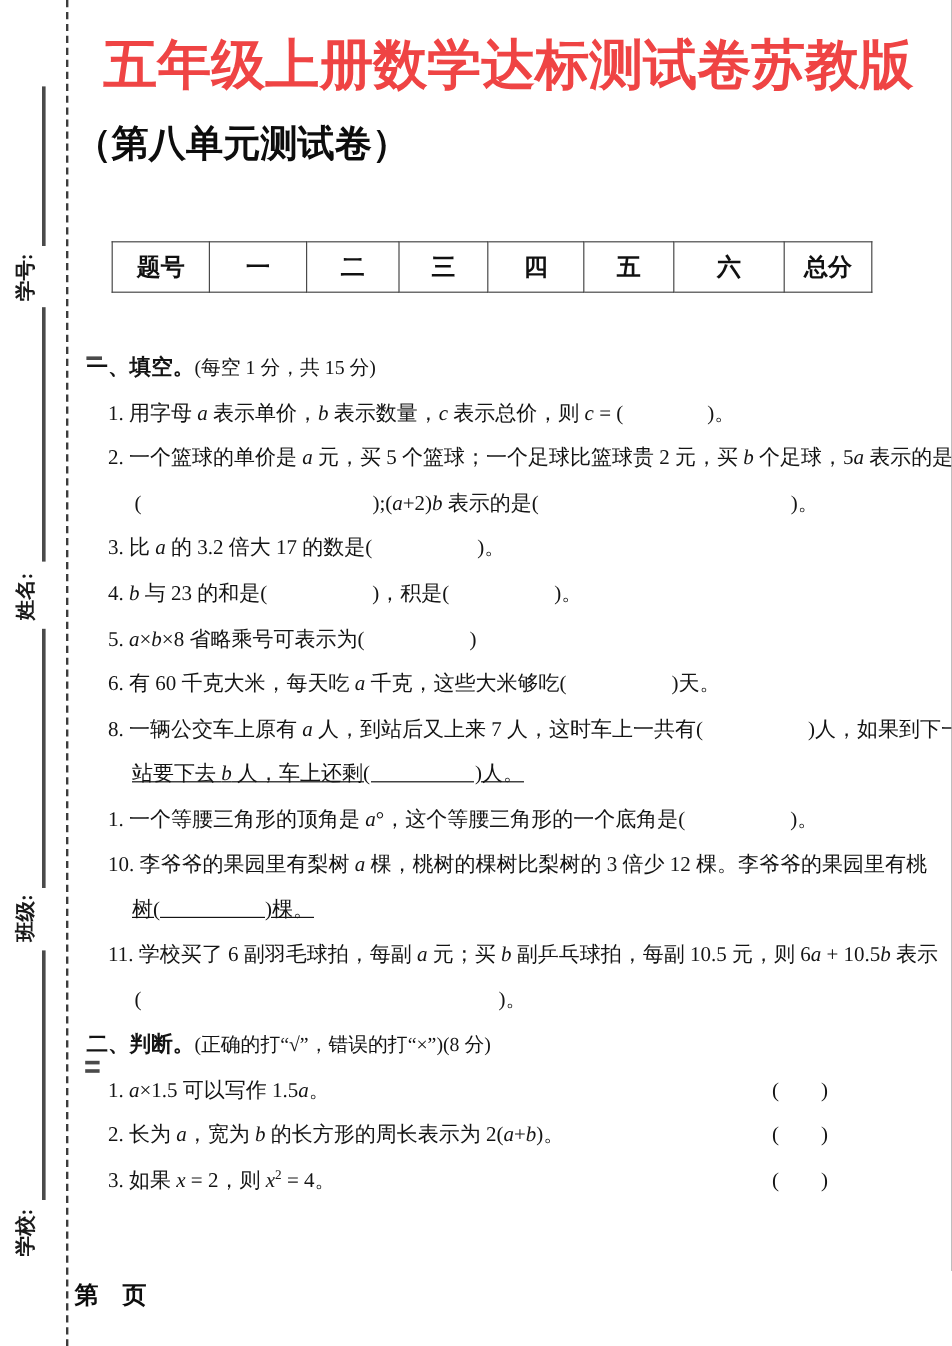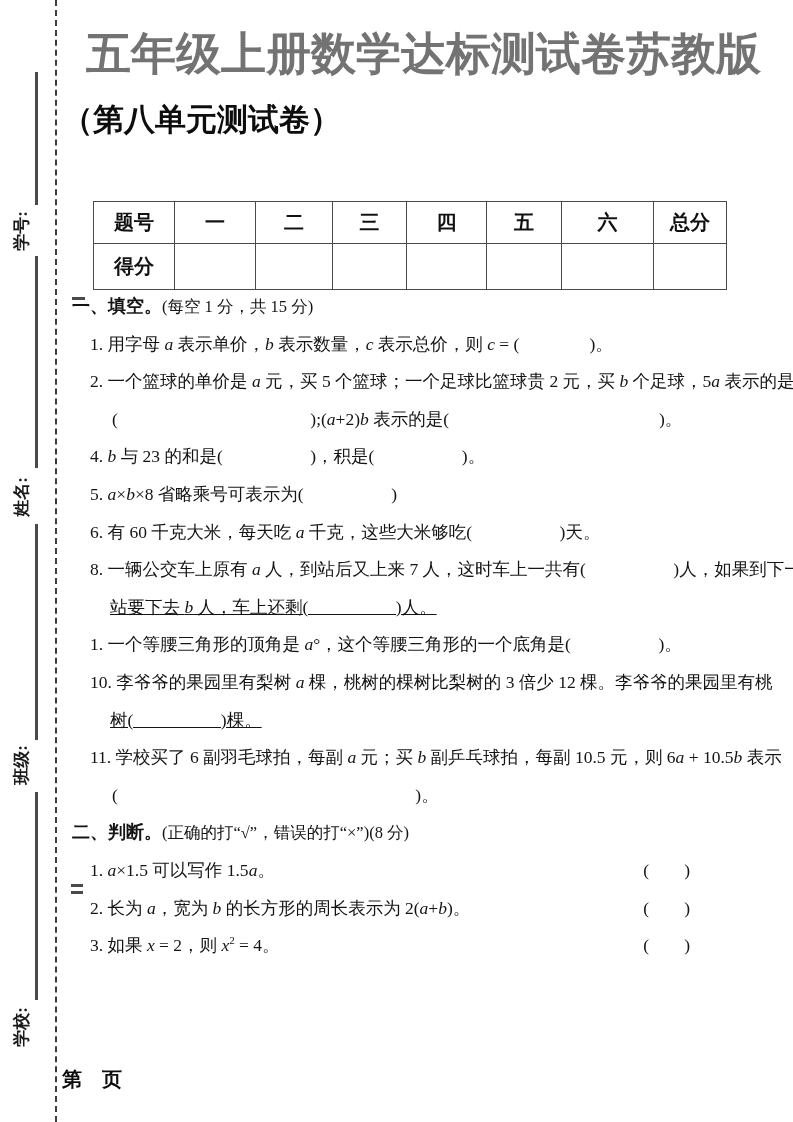--- a/index.html
+++ b/index.html
@@ -26,21 +26,21 @@
     font-size:17px;font-weight:600;
     transform:translate(-50%,-50%) rotate(-90deg);
     font-family:"Liberation Serif","DejaVu Serif",serif;
   }
   .fold-mark{position:absolute;background:#4a4a4a;}
   
   .title{
     position:absolute;top:24px;left:62px;right:8px;
     text-align:center;
     font-family:"Liberation Sans","DejaVu Sans",sans-serif;
-    font-size:45px;font-weight:700;letter-spacing:0px;color:#737373;
+    font-size:45px;font-weight:700;letter-spacing:0px;color:#ef4444;
   }
   .subtitle{
     position:absolute;top:99px;left:62px;right:8px;
     text-align:left;
     font-family:"Liberation Sans","DejaVu Sans",sans-serif;
     font-size:31px;font-weight:700;color:#0d0d0d;
   }
   
   table.score{
     position:absolute;left:93px;top:201px;
@@ -116,38 +116,29 @@
         <tr class="r1">
       <th>题号</th>
       <th>一</th>
       <th>二</th>
       <th>三</th>
       <th>四</th>
       <th>五</th>
       <th>六</th>
       <th>总分</th>
     </tr>
-    <tr class="r2">
-      <td>得分</td>
-      <td></td>
-      <td></td>
-      <td></td>
-      <td></td>
-      <td></td>
-      <td></td>
-      <td></td>
-    </tr>
   </tbody>
     </table>
 
   <div class="body-lines">
       <div class="line heading"><span class="s-b">一、填空。</span><span class="s-k">(每空 1 分，共 15 分)</span></div>
       <div class="line item"><span>1. 用字母 </span><span class="s-i">a</span><span> 表示单价，</span><span class="s-i">b</span><span> 表示数量，</span><span class="s-i">c</span><span> 表示总价，则 </span><span class="s-i">c</span><span> = (　　　　)。</span></div>
       <div class="line item"><span>2. 一个篮球的单价是 </span><span class="s-i">a</span><span> 元，买 5 个篮球；一个足球比篮球贵 2 元，买 </span><span class="s-i">b</span><span> 个足球，5</span><span class="s-i">a</span><span> 表示的是</span></div>
       <div class="line cont2"><span>(　　　　　　　　　　　);(</span><span class="s-i">a</span><span>+2)</span><span class="s-i">b</span><span> 表示的是(　　　　　　　　　　　　)。</span></div>
+      <div class="line item"><span>3. 比 </span><span class="s-i">a</span><span> 的 3.2 倍大 17 的数是(　　　　　)。</span></div>
       <div class="line item"><span>4. </span><span class="s-i">b</span><span> 与 23 的和是(　　　　　)，积是(　　　　　)。</span></div>
       <div class="line item"><span>5. </span><span class="s-i">a</span><span>×</span><span class="s-i">b</span><span>×8 省略乘号可表示为(　　　　　)</span></div>
       <div class="line item"><span>6. 有 60 千克大米，每天吃 </span><span class="s-i">a</span><span> 千克，这些大米够吃(　　　　　)天。</span></div>
       <div class="line item"><span>8. 一辆公交车上原有 </span><span class="s-i">a</span><span> 人，到站后又上来 7 人，这时车上一共有(　　　　　)人，如果到下一</span></div>
       <div class="line cont1"><span>站要下去 </span><span class="s-i">b</span><span> 人，车上还剩(　　　　　)人。</span></div>
       <div class="line item"><span>1. 一个等腰三角形的顶角是 </span><span class="s-i">a</span><span>°，这个等腰三角形的一个底角是(　　　　　)。</span></div>
       <div class="line item"><span>10. 李爷爷的果园里有梨树 </span><span class="s-i">a</span><span> 棵，桃树的棵树比梨树的 3 倍少 12 棵。李爷爷的果园里有桃</span></div>
       <div class="line cont1"><span>树(　　　　　)棵。</span></div>
       <div class="line item"><span>11. 学校买了 6 副羽毛球拍，每副 </span><span class="s-i">a</span><span> 元；买 </span><span class="s-i">b</span><span> 副乒乓球拍，每副 10.5 元，则 6</span><span class="s-i">a</span><span> + 10.5</span><span class="s-i">b</span><span> 表示</span></div>
       <div class="line cont2"><span>(　　　　　　　　　　　　　　　　　)。</span></div>

